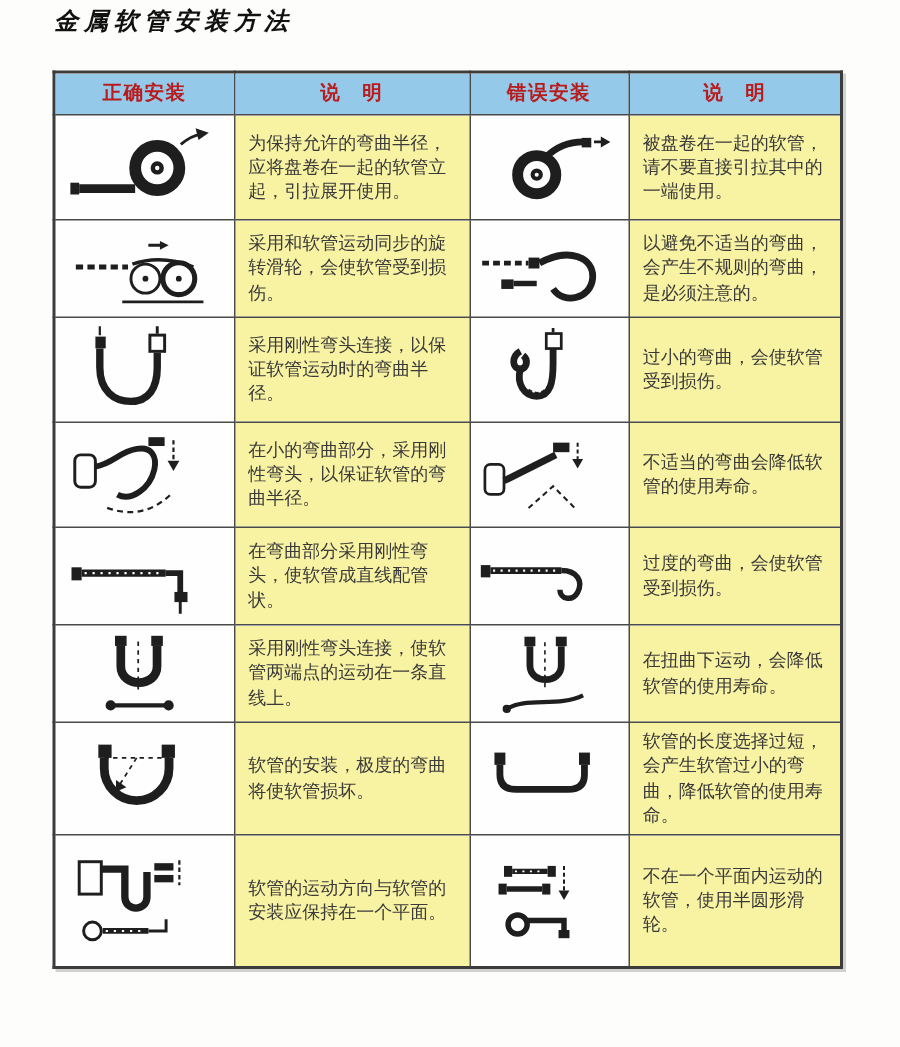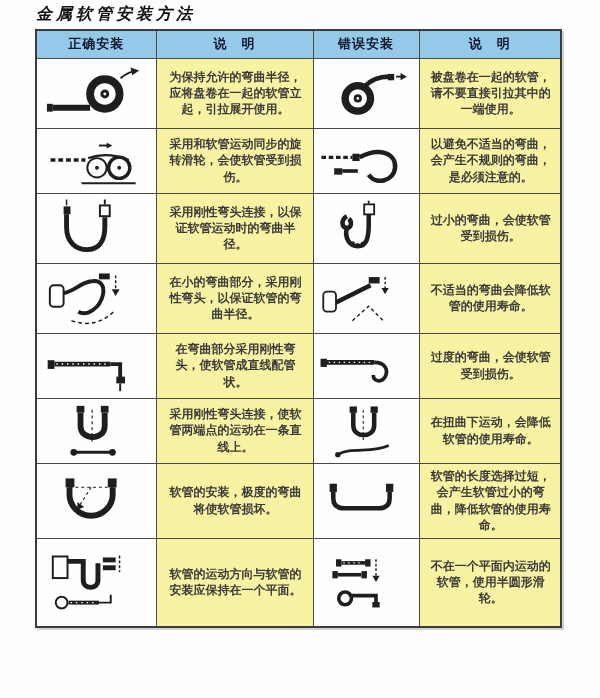--- a/index.html
+++ b/index.html
@@ -4,21 +4,21 @@
 <style>
   * { margin:0; padding:0; box-sizing:border-box; }
   body {
     width:600px; height:698px;
     background:#fdfdfb;
     font-family:"Liberation Sans", sans-serif;
     color:#333;
     overflow:hidden;
   }
   .page-title {
-    margin:4px 0 4px 36px;
+    margin:4px 0 22px 36px;
     font-size:16px;
     font-weight:bold;
     font-style:italic;
     letter-spacing:4px;
     color:#111;
   }
   table.hose-table {
     margin-left:35px;
     width:525px;
     border-collapse:collapse;
@@ -29,33 +29,33 @@
   }
   table.hose-table td, table.hose-table th {
     border:1px solid #4a4a4a;
     vertical-align:middle;
     overflow:hidden;
   }
   th.hdr {
     background:#95c9ea;
     font-size:13px;
     font-weight:bold;
-    color:#0f172a;
+    color:#b91c1c;
     height:28px;
     letter-spacing:1px;
   }
   td.img-cell { background:#fefefe; text-align:center; }
   td.desc-cell {
     background:#f8f2a3;
     font-size:12px;
-    font-weight:bold;
+    font-weight:normal;
     line-height:1.35;
     color:#3a3a3a;
     padding:4px 7px 4px 9px;
-    text-align:center;
+    text-align:left;
     word-break:break-all;
   }
   svg.illus { display:block; margin:0 auto; }
 </style>
 </head>
 <body>
 
 <h1 class="page-title">金属软管安装方法</h1>
 
 <table class="hose-table">

